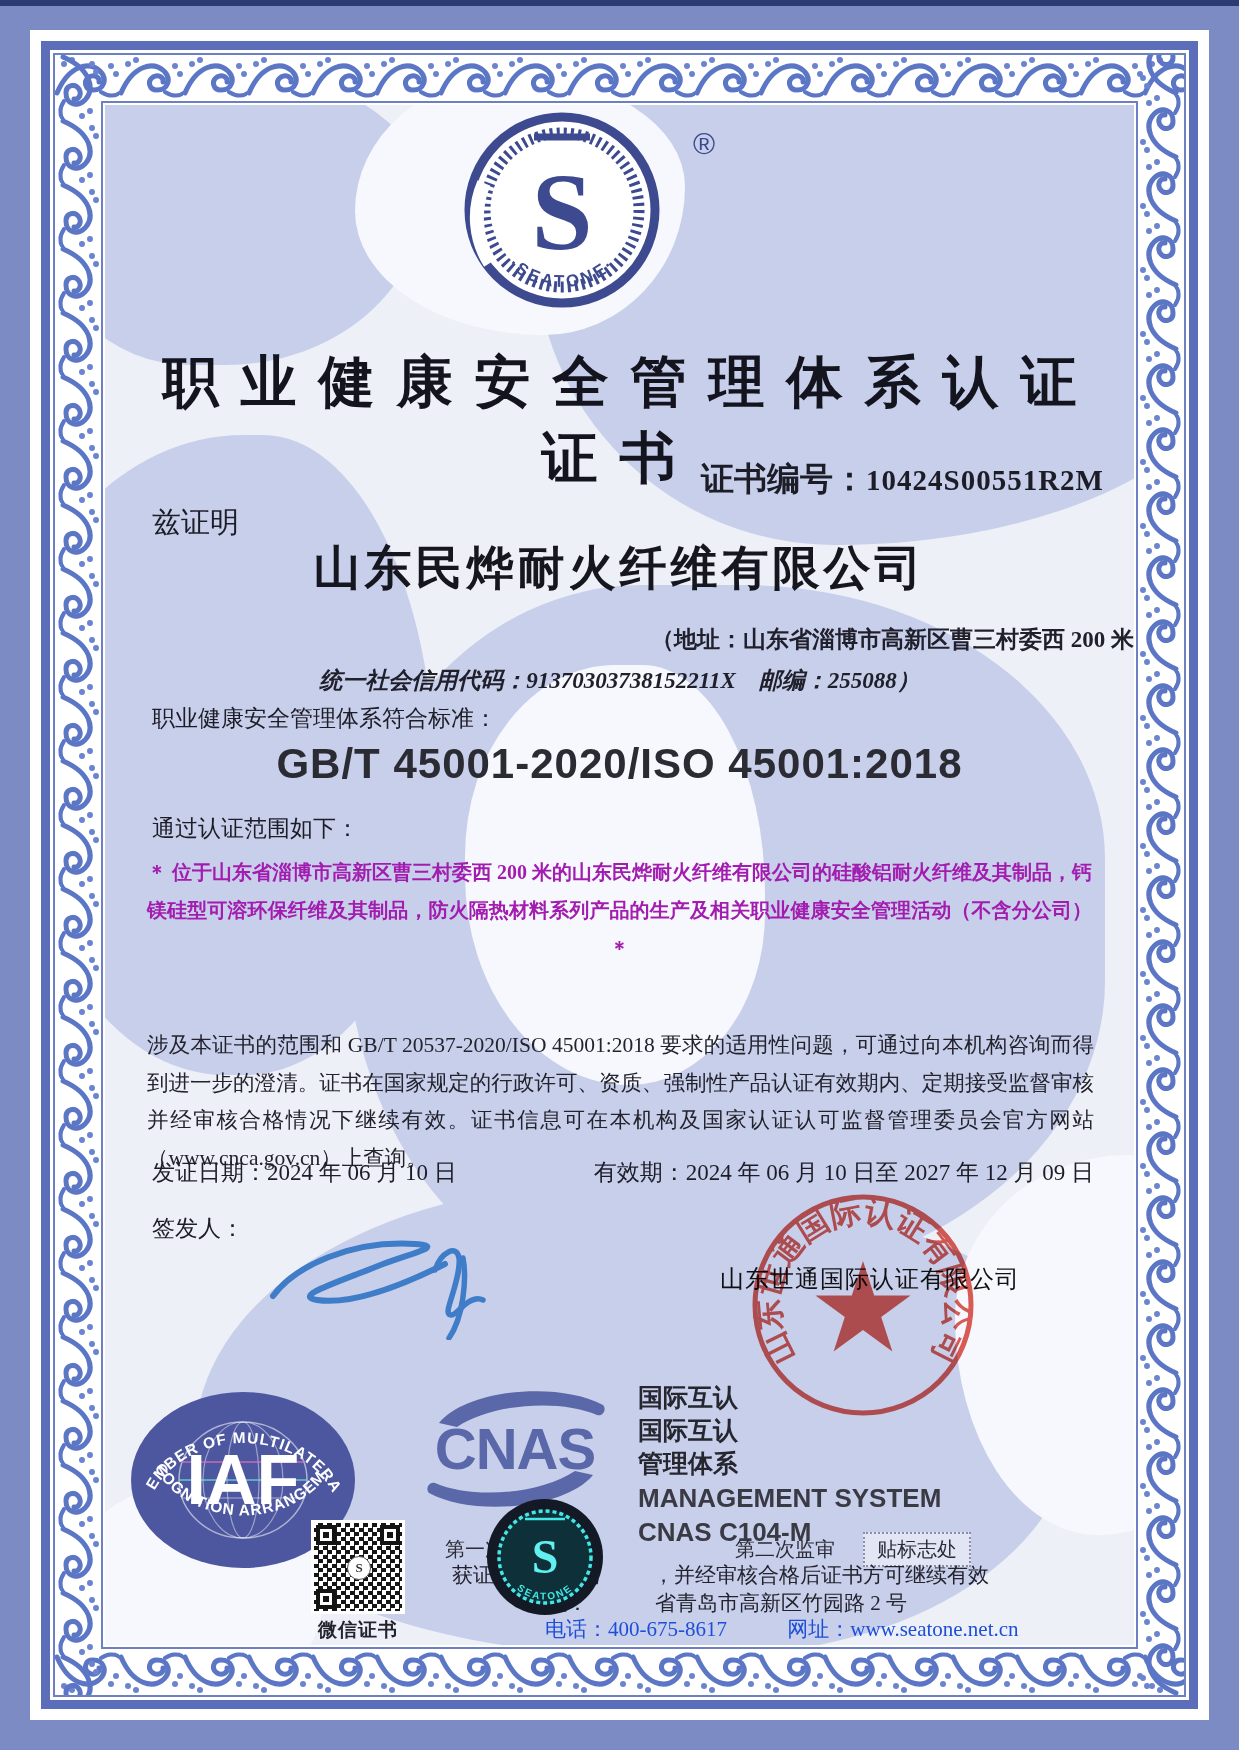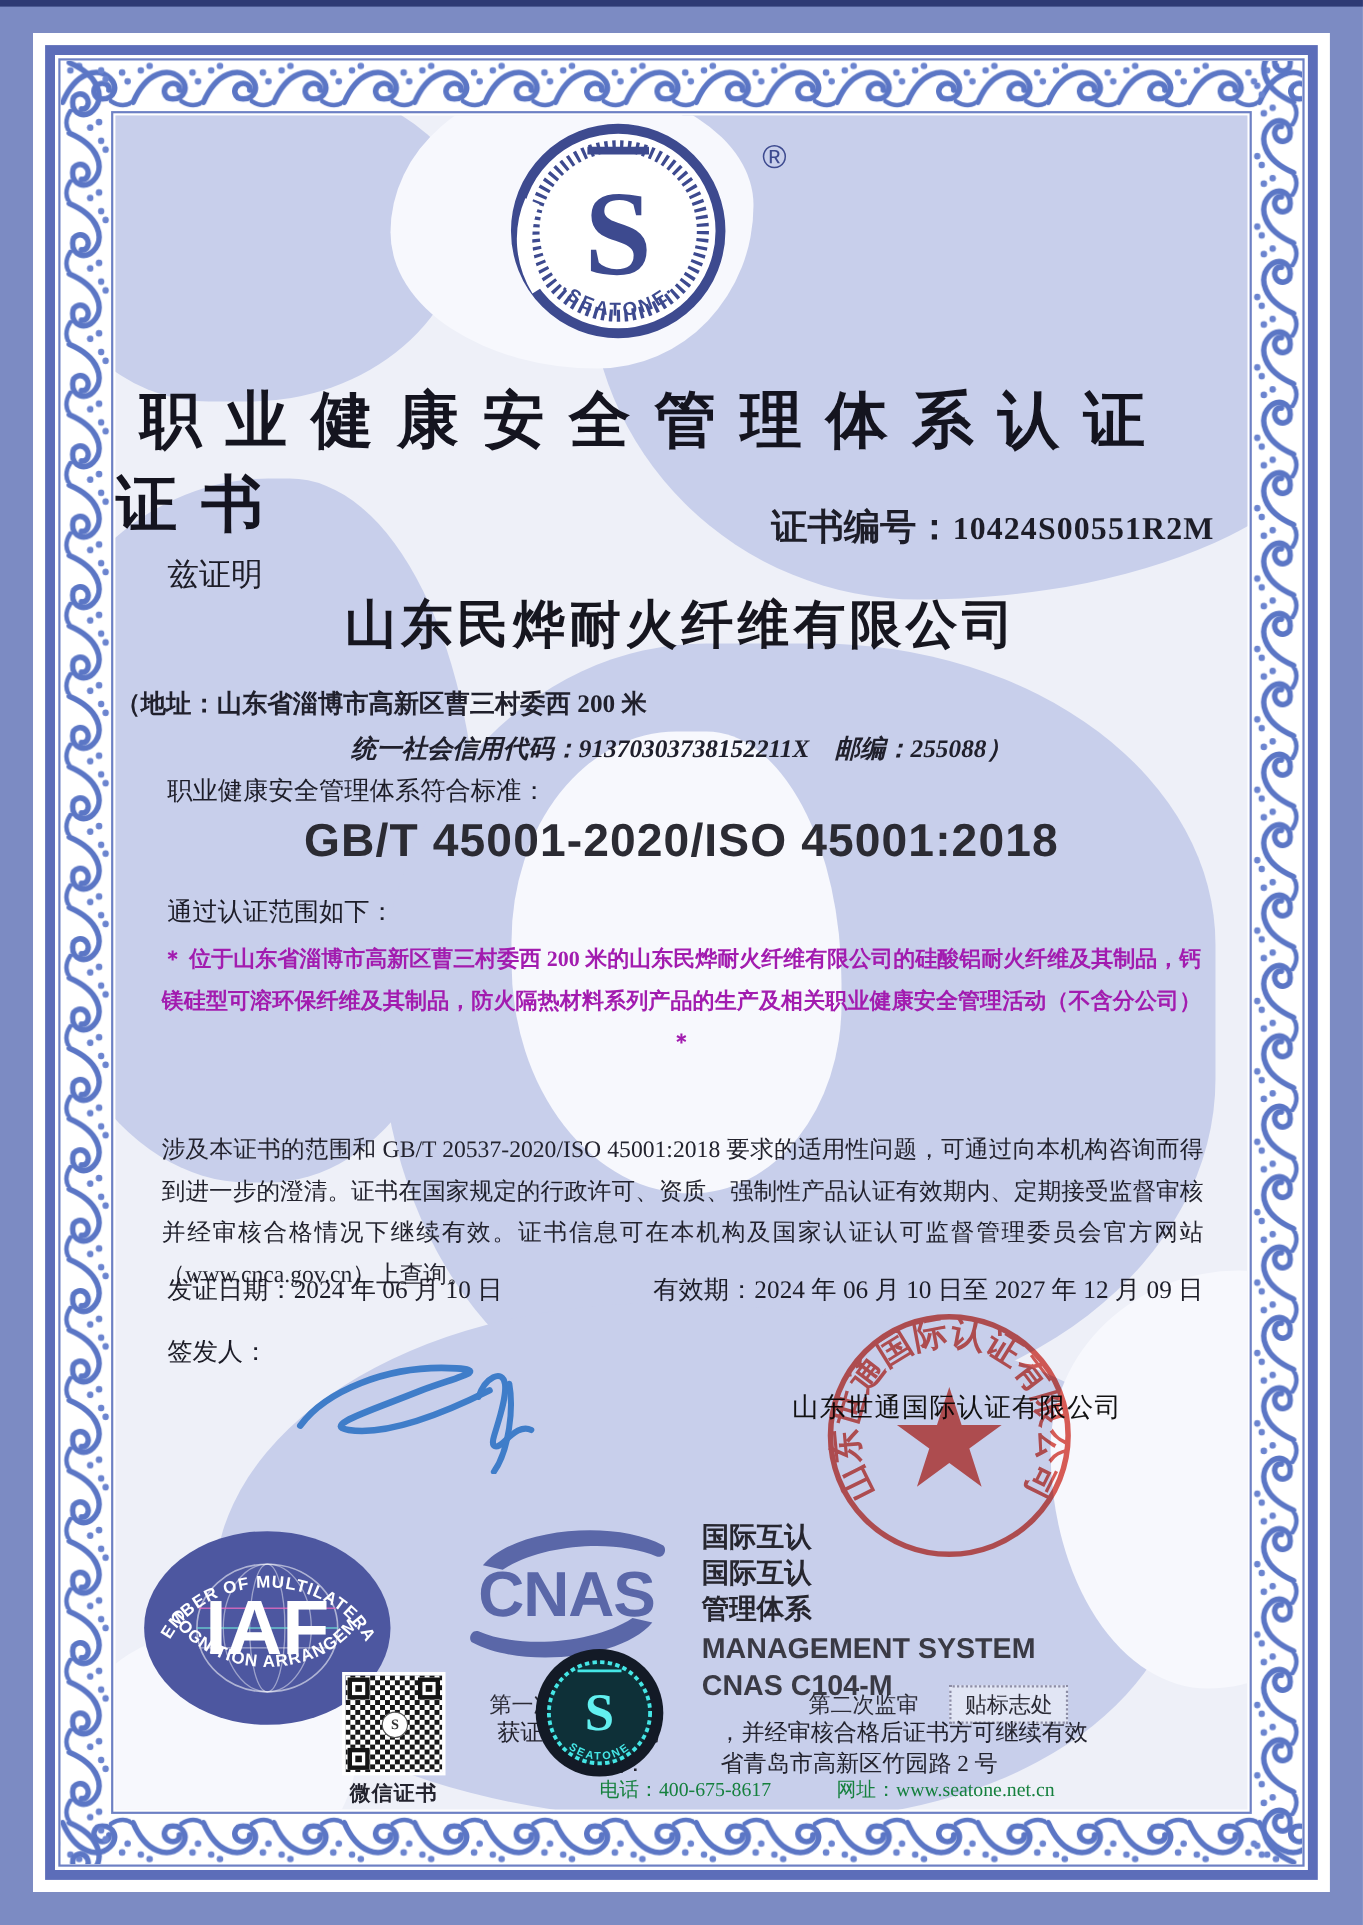--- a/index.html
+++ b/index.html
@@ -24,30 +24,30 @@
   .orn-right svg{transform:rotate(-90deg) translateX(-1640px);transform-origin:0 0;display:block;}
 
   .content{
     position:absolute;inset:105px;background:#eef0f8;overflow:hidden;
   }
   .blob{position:absolute;background:#c8cfeb;}
   .blob.w{background:#f7f8fd;}
 
   .abs{position:absolute;}
   .cert-title{
-    left:0;right:0;top:240px;text-align:left;
+    left:0;right:0;top:240px;text-align:center;
     font-size:56px;font-weight:bold;letter-spacing:22px;text-indent:22px;
     color:#14141f;
   }
   .cert-no-row{top:352px;right:30px;font-weight:bold;}
   .cert-no-row .lab{font-size:33px;}
   .cert-no-row .val{font-size:29px;letter-spacing:1px;}
   .certify{left:47px;top:398px;font-size:29px;}
   .company{left:0;right:0;top:432px;text-align:center;font-size:47px;font-weight:bold;letter-spacing:4px;color:#16161f;}
-  .addr{left:0;right:0;top:519px;text-align:left;font-size:23px;font-weight:bold;color:#20202c;}
+  .addr{left:0;right:0;top:519px;text-align:right;font-size:23px;font-weight:bold;color:#20202c;}
   .credit{left:0;right:0;top:560px;text-align:center;font-size:23px;font-weight:bold;color:#20202c;font-style:italic;}
   .std-label{left:47px;top:598px;font-size:23px;}
   .std{left:0;right:0;top:635px;text-align:center;
        font-family:"Liberation Sans","DejaVu Sans",sans-serif;
        font-size:42px;font-weight:600;letter-spacing:1px;color:#2b2b33;}
   .scope-label{left:47px;top:708px;font-size:23px;}
   .scope{left:42px;top:748px;width:945px;font-size:20px;font-weight:bold;line-height:38px;
          text-align:justify;text-align-last:center;color:#a21caf;}
   .legal{left:42px;top:922px;width:947px;font-size:21.5px;line-height:37.5px;
          text-align:justify;text-align-last:left;color:#23232e;}
@@ -73,21 +73,21 @@
       background:#fff;border:1px solid #555;font-size:13px;line-height:22px;text-align:center;color:#333;font-weight:bold;}
   .qr-caption{margin-top:6px;font-size:19px;font-weight:bold;color:#23232e;letter-spacing:1px;}
   .audit-row{top:1427px;left:340px;font-size:20px;color:#2b2b36;display:flex;align-items:center;}
   .audit-first{width:110px;}
   .audit-second{margin-left:180px;}
   .label-box{margin-left:28px;border:2px dotted #8d8da5;padding:2px 12px;background:rgba(255,255,255,.45);}
   .sup-row{top:1456px;left:347px;font-size:21px;color:#23232e;}
   .sup-right{position:absolute;left:201px;top:0;white-space:nowrap;}
   .addr-row{top:1484px;left:420px;font-size:21px;color:#23232e;}
   .addr-right{position:absolute;left:130px;top:0;white-space:nowrap;}
-  .phone-row{top:1510px;left:440px;font-size:18px;color:#15803d;white-space:nowrap;}
+  .phone-row{top:1510px;left:440px;font-size:21px;color:#1d4ed8;white-space:nowrap;}
   .phone-row .web{margin-left:55px;}
   .holo-seal{left:380px;top:1392px;}
   .logo-wrap{left:345px;top:-2px;}
   .reg-mark{left:588px;top:22px;font-size:30px;color:#3d4a8f;font-family:"Liberation Sans",sans-serif;}
 </style>
 </head>
 <body>
 
 <div class="page">
 

